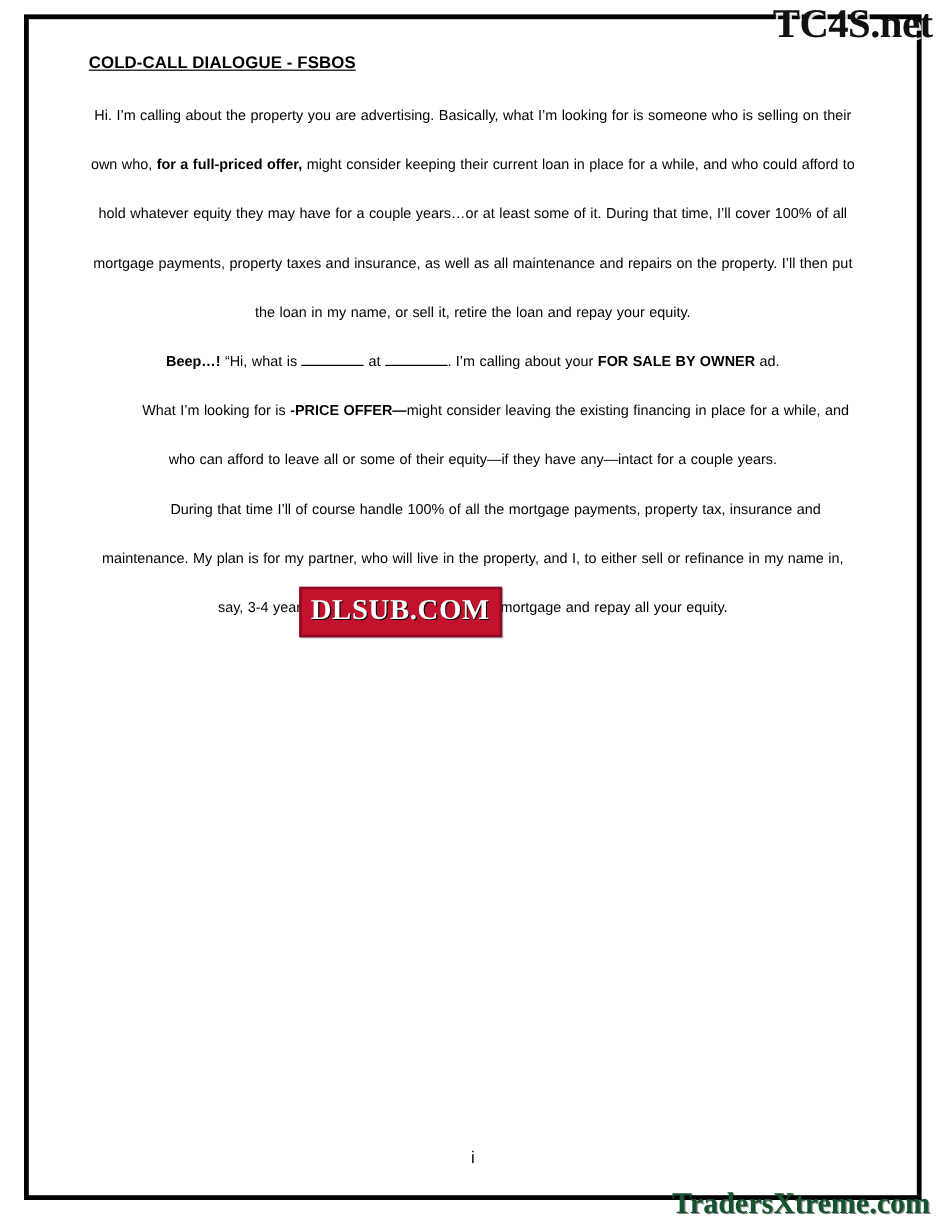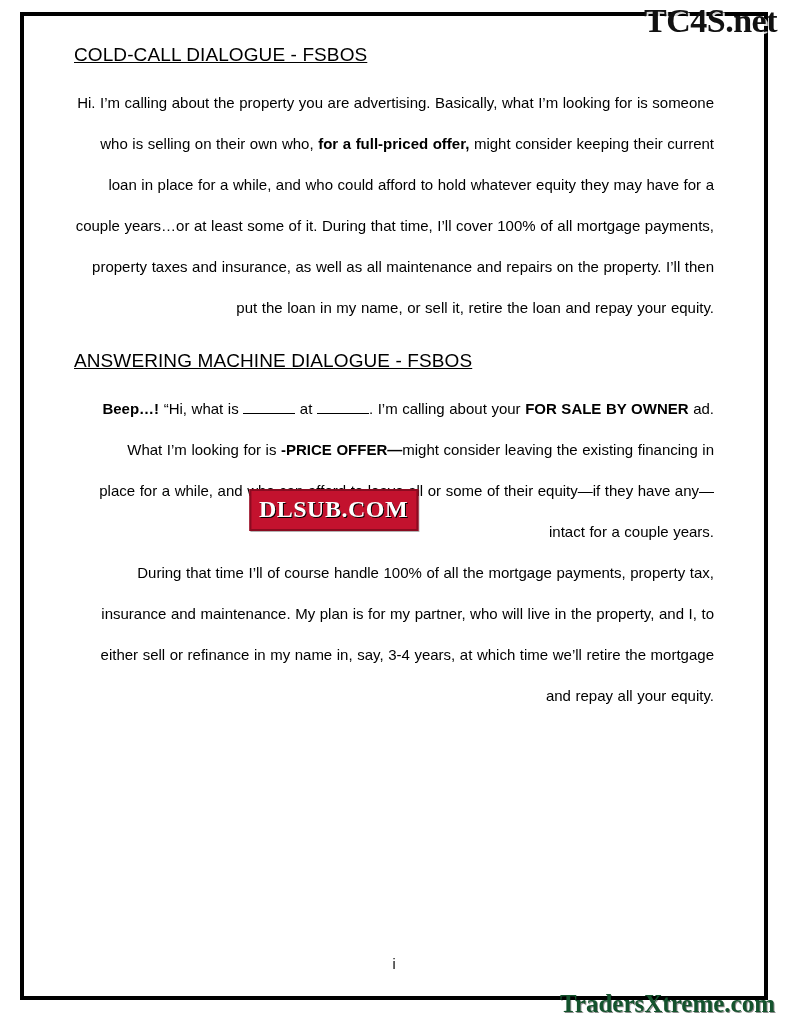--- a/index.html
+++ b/index.html
@@ -31,39 +31,39 @@
     position: absolute;
     left: 0;
     top: 0;
     right: 0;
     bottom: 0;
     padding: 28px 50px 0 50px;
     box-sizing: border-box;
   }
 
   .doc-heading {
-    font-size: 19px;
-    font-weight: normal;
+    font-size: 14px;
+    font-weight: bold;
     text-decoration: underline;
     color: #000000;
     margin: 0 0 16px 0;
     letter-spacing: 0.1px;
   }
 
   .doc-heading.second {
     margin-top: 22px;
     margin-bottom: 16px;
   }
 
   p.body-para {
-    font-size: 15px;
+    font-size: 12px;
     color: #000000;
     line-height: 41px;
     margin: 0 0 0 0;
-    text-align: right;
+    text-align: center;
     word-spacing: 0.4px;
   }
 
   p.indented {
     text-indent: 38px;
   }
 
   .b { font-weight: bold; }
 
   .blank {
@@ -137,21 +137,20 @@
 </head>
 <body>
 
 <div class="page-frame">
   <div class="page-inner">
 
     <div class="doc-heading">COLD-CALL DIALOGUE - FSBOS</div>
 
     <p class="body-para"><span>Hi.  I’m calling about the property you are advertising.  Basically, what I’m looking for is someone who is selling on their own who, </span><span class="b">for a full-priced offer,</span><span> might consider keeping their current loan in place for a while, and who could afford to hold whatever equity they may have for a couple years…or at least some of it.  During that time, I’ll cover 100% of all mortgage payments, property taxes and insurance, as well as all maintenance and repairs on the property.  I’ll then put the loan in my name, or sell it, retire the loan and repay your equity.</span></p>
 
-    <div class="doc-heading second">ANSWERING MACHINE DIALOGUE - FSBOS</div>
 
     <p class="body-para"><span class="b">Beep…!</span><span>  “Hi, what is </span><span class="blank"></span><span> at </span><span class="blank"></span><span>. I’m calling about your </span><span class="b">FOR SALE BY OWNER</span><span> ad.</span></p>
 
     <p class="body-para indented"><span>What I’m looking for is </span><span class="b">-PRICE OFFER—</span><span>might consider leaving the existing financing in place for a while, and who can afford to leave all or some of their equity—if they have any—intact for a couple years.</span></p>
 
     <p class="body-para indented">During that time I’ll of course handle 100% of all the mortgage payments, property tax, insurance and maintenance.  My plan is for my partner, who will live in the property, and I, to either sell or refinance in my name in, say, 3-4 years, at which time we’ll retire the mortgage and repay all your equity.</p>
 
 
   </div>
 

